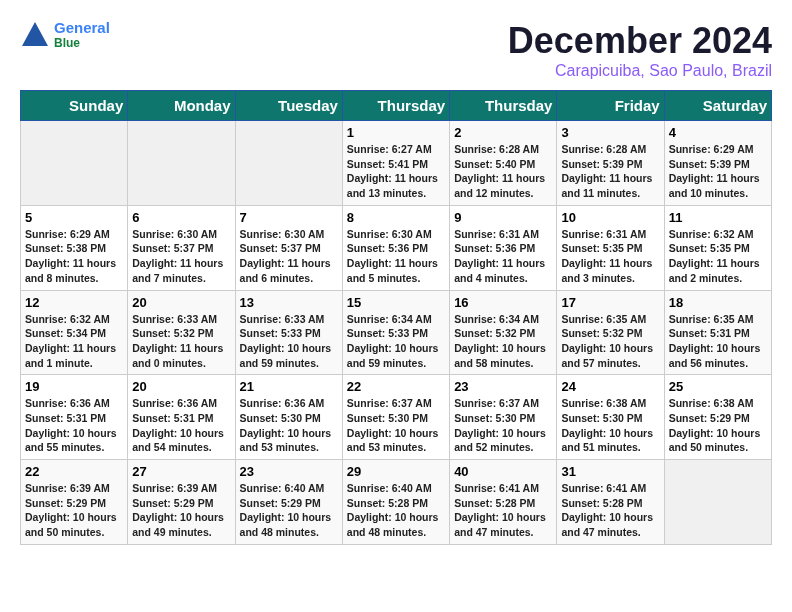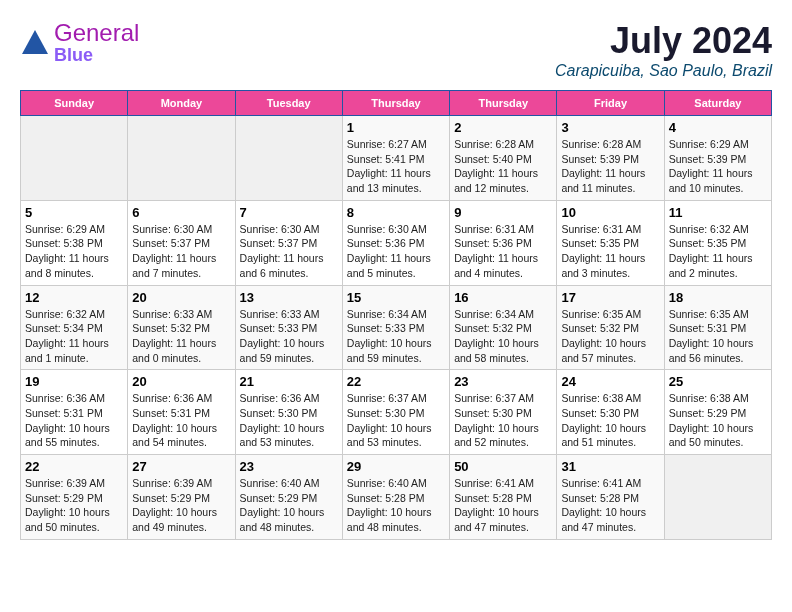--- a/index.html
+++ b/index.html
@@ -24,34 +24,33 @@
     .title-area {
       text-align: right;
     }
     .main-title {
       font-size: 36px;
       font-weight: bold;
       color: #1a1a2e;
     }
     .subtitle {
       font-size: 16px;
-      color: #0c4a6e;
-      font-style: italic;
+      color: #8b5cf6;
     }
     table {
       width: 100%;
       border-collapse: collapse;
       font-size: 11px;
     }
     thead tr th {
-      background-color: #ec4899;
+      background-color: #0f766e;
       color: #fff;
       padding: 6px 4px;
-      text-align: center;
-      font-size: 11px;
+      text-align: right;
+      font-size: 15px;
       font-weight: bold;
       border: 1px solid #2255a4;
     }
     tbody tr td {
       border: 1px solid #ccc;
       vertical-align: top;
       padding: 4px 4px;
       width: 106px;
       min-height: 80px;
       background: #fff;
@@ -65,20 +64,21 @@
     .day-num {
       font-weight: bold;
       font-size: 13px;
       display: block;
       margin-bottom: 2px;
     }
     .day-info {
       font-size: 10.5px;
       color: #222;
       line-height: 1.4;
+      font-weight: bold;
     }
     .empty-cell {
       background: #f0f0f0 !important;
     }
     .logo-wrap {
       display: flex;
       align-items: center;
     }
     .logo-text-wrap {
       display: flex;
@@ -89,27 +89,27 @@
 </head>
 <body>
 
 <div class="header">
   <div class="logo">
     <div class="logo-wrap">
       <svg width="30" height="30" viewBox="0 0 30 30" style="margin-right:4px;">
         <polygon points="15,2 28,26 2,26" fill="#2255a4"></polygon>
       </svg>
       <div class="logo-text-wrap">
-        <span style="font-size:24px; font-weight:normal; color:#a21caf;">General</span>
-        <span style="font-size:18px; font-weight:bold; color:#8b5cf6;">Blue</span>
+        <span style="font-size:15px; font-weight:bold; color:#3b82f6;">General</span>
+        <span style="font-size:12px; font-weight:bold; color:#15803d;">Blue</span>
       </div>
     </div>
   </div>
   <div class="title-area">
-    <div class="main-title">July 2024</div>
+    <div class="main-title">December 2024</div>
     <div class="subtitle">Carapicuiba, Sao Paulo, Brazil</div>
   </div>
 </div>
 
 <table>
   <thead>
     <tr>
     <th>Sunday</th>
         <th>Monday</th>
         <th>Tuesday</th>
@@ -300,21 +300,21 @@
 Sunset: 5:29 PM
 Daylight: 10 hours and 48 minutes.</div>
         </td>
         <td>
           <span class="day-num">29</span>
           <div class="day-info">Sunrise: 6:40 AM
 Sunset: 5:28 PM
 Daylight: 10 hours and 48 minutes.</div>
         </td>
         <td>
-          <span class="day-num">50</span>
+          <span class="day-num">40</span>
           <div class="day-info">Sunrise: 6:41 AM
 Sunset: 5:28 PM
 Daylight: 10 hours and 47 minutes.</div>
         </td>
         <td>
           <span class="day-num">31</span>
           <div class="day-info">Sunrise: 6:41 AM
 Sunset: 5:28 PM
 Daylight: 10 hours and 47 minutes.</div>
         </td>

